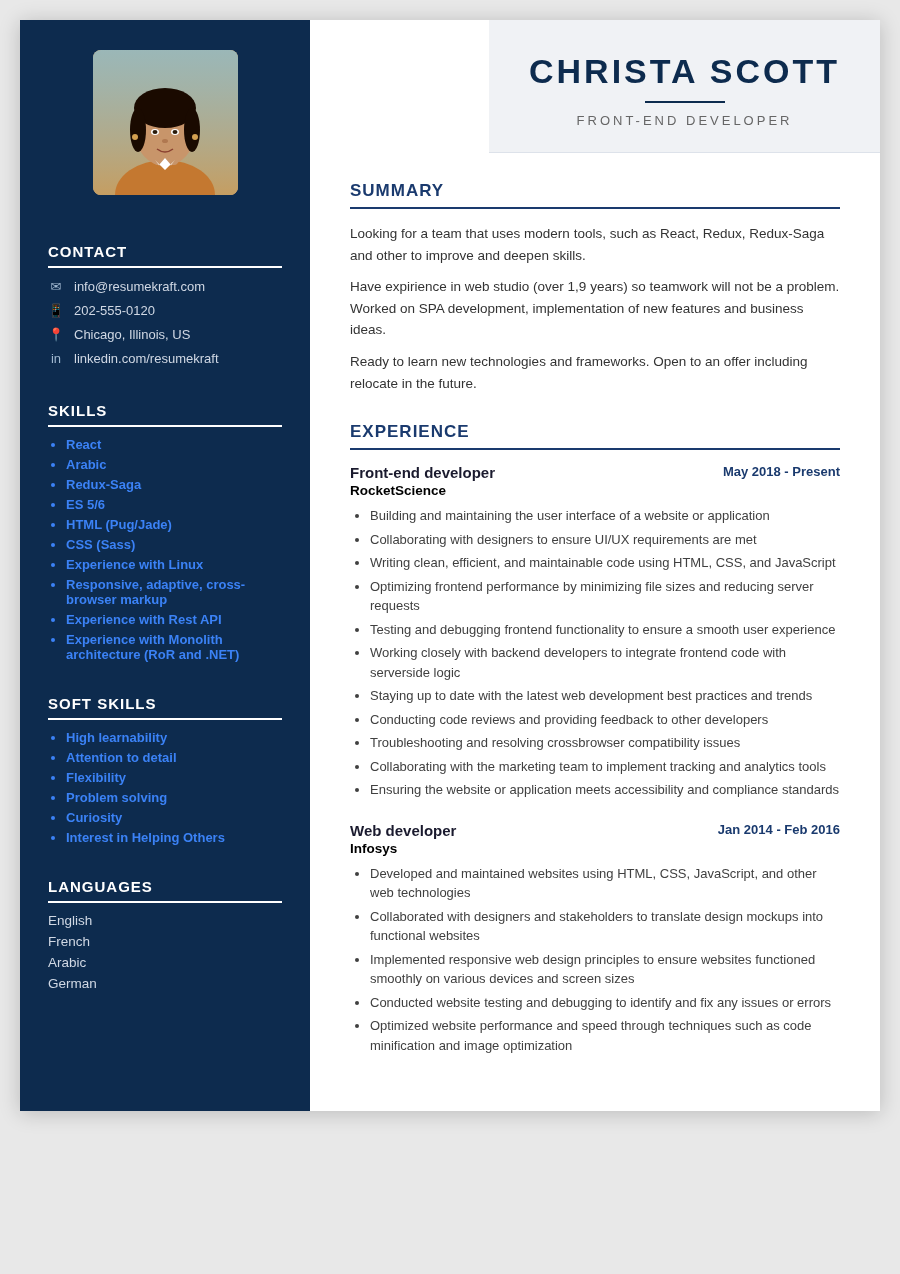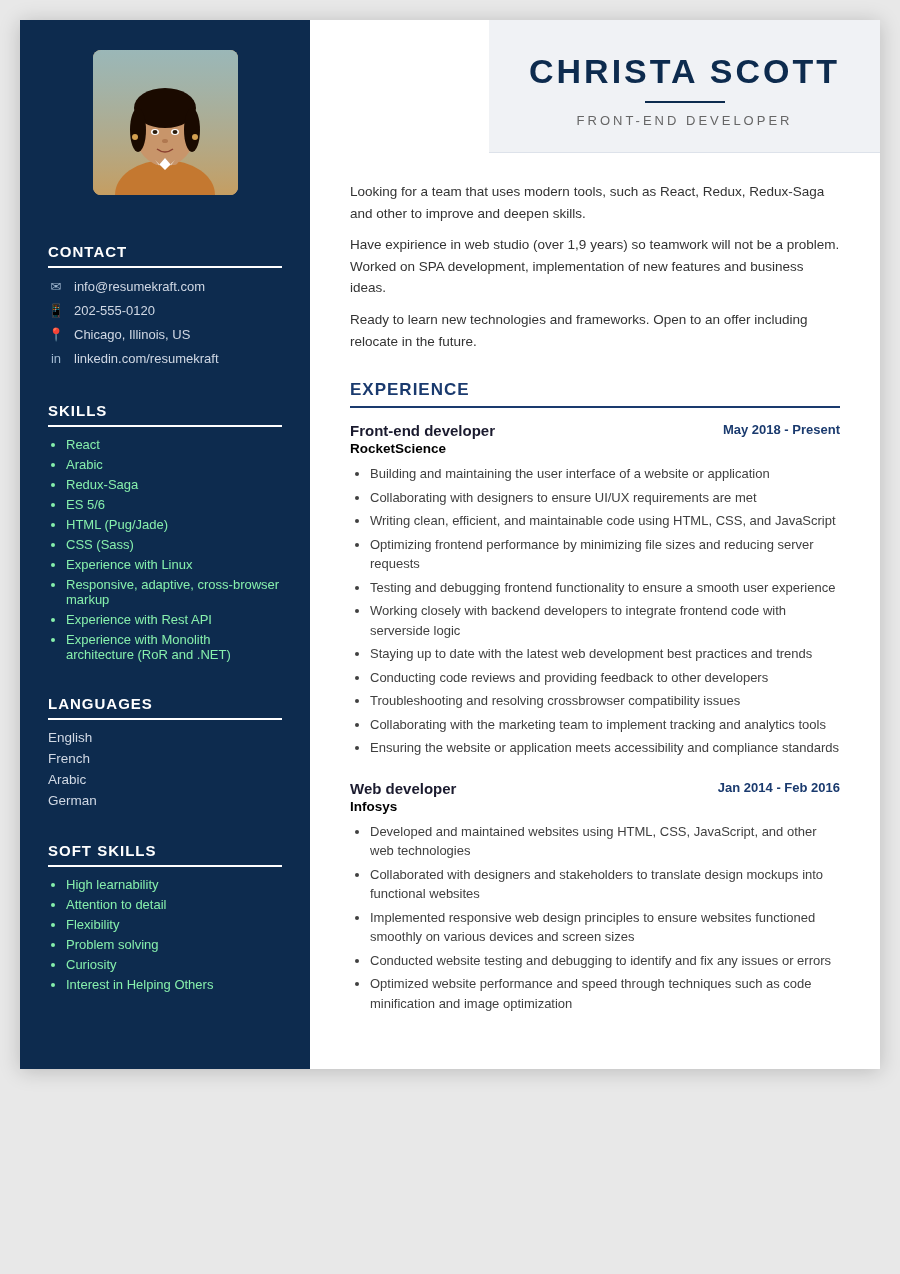--- a/index.html
+++ b/index.html
@@ -76,22 +76,23 @@
       justify-content: center;
       color: #a0b8d0;
       font-size: 13px;
     }
     .skills-list {
       list-style: disc;
       padding-left: 18px;
     }
     .skills-list li {
       font-size: 13px;
-      color: #86efac;
+      color: #3b82f6;
       margin: 5px 0;
+      font-weight: bold;
     }
     .lang-item {
       font-size: 13.5px;
       color: #d0d8e4;
       margin: 6px 0;
     }
     
     .main {
       flex: 1;
       display: flex;
@@ -258,51 +259,52 @@
         <li>HTML (Pug/Jade)</li>
         <li>CSS (Sass)</li>
         <li>Experience with Linux</li>
         <li>Responsive, adaptive, cross-browser markup</li>
         <li>Experience with Rest API</li>
         <li>Experience with Monolith architecture (RoR and .NET)</li>
       </ul>
     </div>
 
     <div class="sidebar-section">
-      <div class="sidebar-section-title">LANGUAGES</div>
-      <div class="lang-item">English</div>
-      <div class="lang-item">French</div>
-      <div class="lang-item">Arabic</div>
-      <div class="lang-item">German</div>
-    </div>
-
-    <div class="sidebar-section">
       <div class="sidebar-section-title">SOFT SKILLS</div>
       <ul class="skills-list">
         <li>High learnability</li>
         <li>Attention to detail</li>
         <li>Flexibility</li>
         <li>Problem solving</li>
         <li>Curiosity</li>
         <li>Interest in Helping Others</li>
       </ul>
     </div>
+
+    <div class="sidebar-section">
+      <div class="sidebar-section-title">LANGUAGES</div>
+      <div class="lang-item">English</div>
+      <div class="lang-item">French</div>
+      <div class="lang-item">Arabic</div>
+      <div class="lang-item">German</div>
+    </div>
   </div>
 
   <div class="main">
 
     <div class="main-header">
       <h1>CHRISTA SCOTT</h1>
       <div class="header-divider"></div>
       <div class="subtitle">FRONT-END DEVELOPER</div>
     </div>
 
     <div class="main-content">
 
       <div class="section">
+        <div class="section-title">SUMMARY</div>
         <p class="summary-text">Looking for a team that uses modern tools, such as React, Redux, Redux-Saga and other to improve and deepen skills.</p>
         <p class="summary-text">Have expirience in web studio (over 1,9 years) so teamwork will not be a problem. Worked on SPA development, implementation of new features and business ideas.</p>
         <p class="summary-text">Ready to learn new technologies and frameworks. Open to an offer including relocate in the future.</p>
       </div>
 
       <div class="section">
         <div class="section-title">EXPERIENCE</div>
 
         <div class="exp-entry">
           <div class="exp-header">

